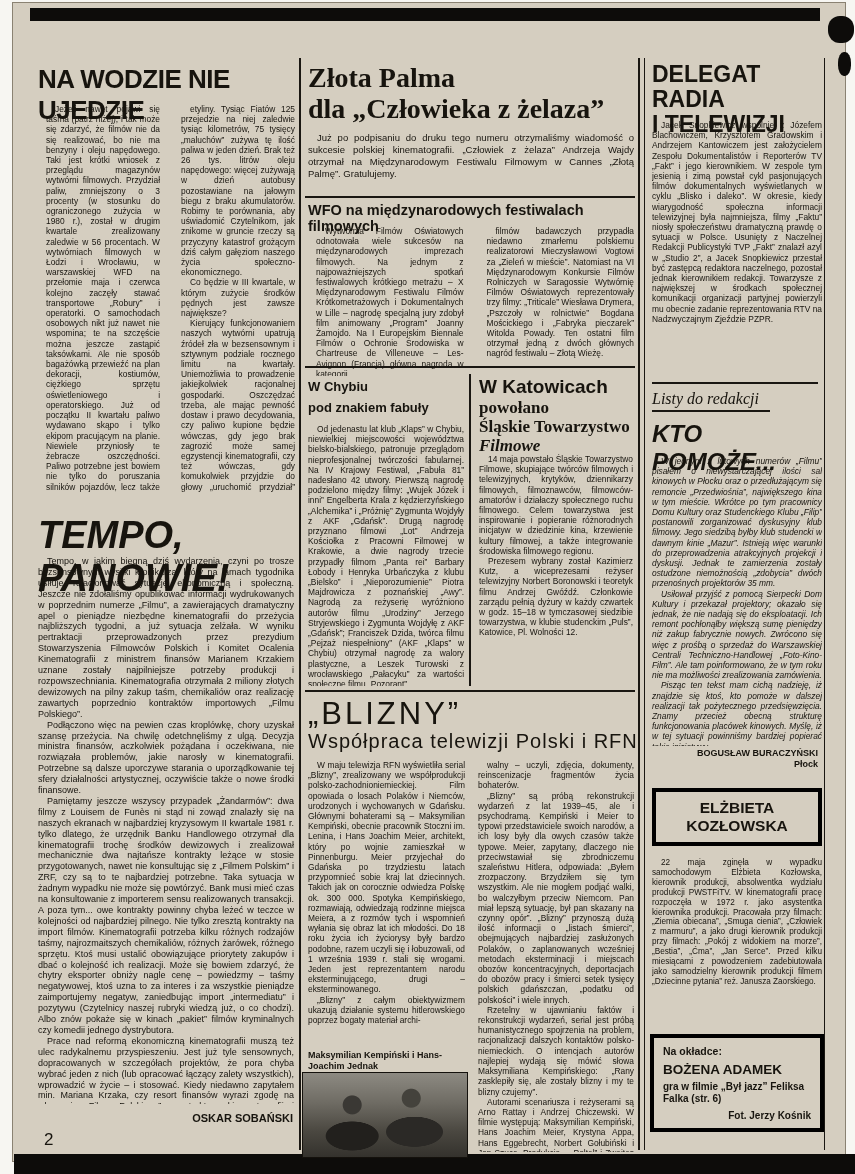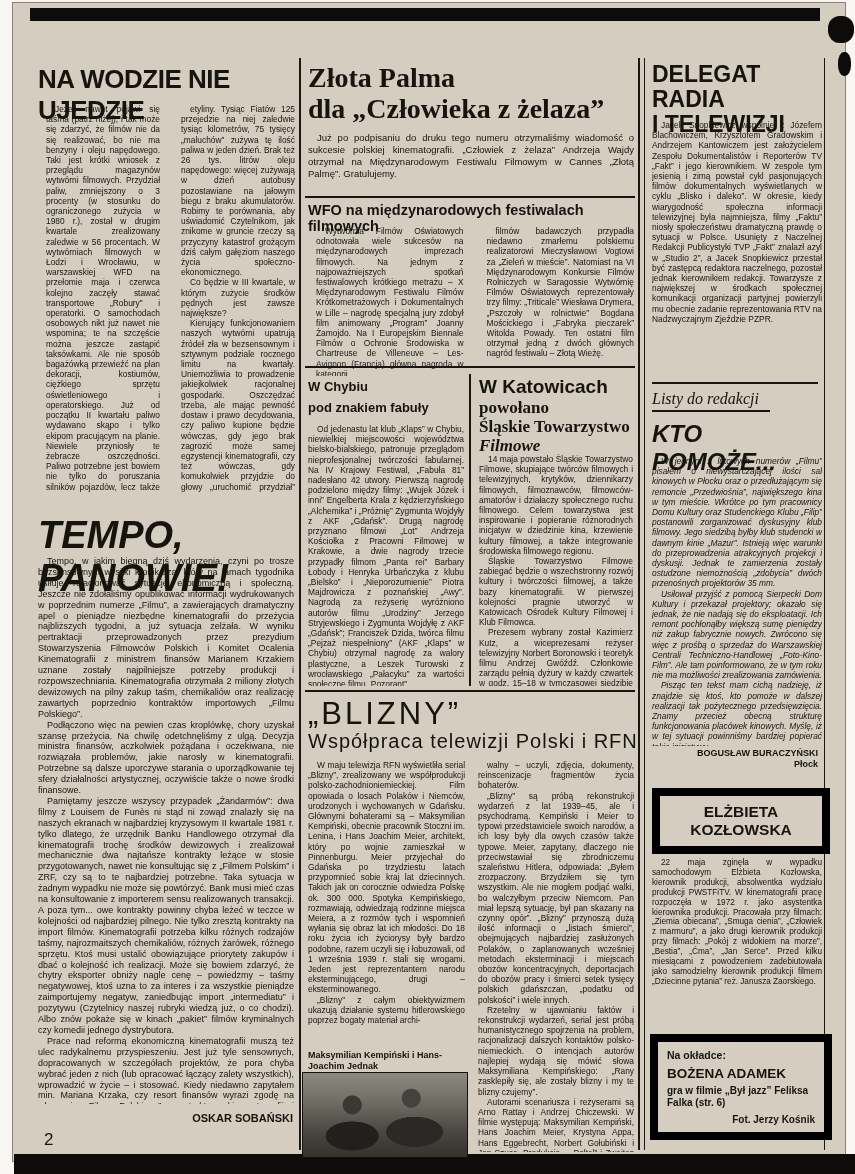--- a/index.html
+++ b/index.html
@@ -13,21 +13,21 @@
   .hrule{background:#1a1712;height:2px;}
   .body{font-size:8.4px;line-height:10.2px;text-align:justify;overflow:hidden;}
   .body p{margin:0;text-indent:9px;}
   .cols2{display:flex;gap:13px;}
   .cols2>div{flex:1;margin-left:8px;}
   .h-sans{font-weight:bold;font-family:"Liberation Sans",sans-serif;}
   .h-serif{font-weight:bold;font-family:"Liberation Serif",serif;}
   .italic{font-style:italic;}
   .right{text-align:right;}
   .center{text-align:center;}
-  .box{border:8px solid #000000;}
+  .box{border:4px solid #000000;}
   .photo{background:
      radial-gradient(circle at 30% 38%, #3a3834 0 9px, transparent 10px),
      radial-gradient(circle at 66% 30%, #44423c 0 9px, transparent 10px),
      radial-gradient(ellipse at 30% 75%, #22201d 0 26px, transparent 27px),
      radial-gradient(ellipse at 68% 70%, #2b2926 0 28px, transparent 29px),
      linear-gradient(180deg,#8d8a82 0%,#6f6c64 35%,#4a4740 70%,#34322d 100%);
      border:1px solid #14110c;}
   .blob{background:#0d0c0a;border-radius:45%;}
 </style>
 </head>
@@ -106,21 +106,20 @@
     </div>
 
   <div class="abs" style="left:479px;top:376px;width:154px;">
     <div class="h-sans" style="font-size:19px;">W Katowicach</div>
     <div class="h-serif" style="font-size:17px;line-height:19px;">powołano</div>
     <div class="h-serif" style="font-size:17px;line-height:19px;">Śląskie Towarzystwo</div>
     <div class="h-serif" style="font-size:17px;line-height:19px;font-style:italic;">Filmowe</div>
   </div>
   <div class="abs body" style="left:479px;top:454px;width:154px;height:232px;">
       <p>14 maja powstało Śląskie Towarzystwo Filmowe, skupiające twórców filmowych i telewizyjnych, krytyków, dziennikarzy filmowych, filmoznawców, filmowców-amatorów i działaczy społecznego ruchu filmowego. Celem towarzystwa jest inspirowanie i popieranie różnorodnych inicjatyw w dziedzinie kina, krzewienie kultury filmowej, a także integrowanie środowiska filmowego regionu.</p>
-      <p>Śląskie Towarzystwo Filmowe zabiegać będzie o wszechstronny rozwój kultury i twórczości filmowej, a także bazy kinematografii. W pierwszej kolejności pragnie utworzyć w Katowicach Ośrodek Kultury Filmowej i Klub Filmowca.</p>
       <p>Prezesem wybrany został Kazimierz Kutz, a wiceprezesami reżyser telewizyjny Norbert Boronowski i teoretyk filmu Andrzej Gwóźdź. Członkowie zarządu pełnią dyżury w każdy czwartek w godz. 15–18 w tymczasowej siedzibie towarzystwa, w klubie studenckim „Puls”, Katowice, Pl. Wolności 12.</p>
     </div>
 
   <div class="abs hrule" style="left:305px;top:690px;width:330px;"></div>
 
   <div class="abs" style="left:308px;top:696px;width:330px;font-size:31px;letter-spacing:3px;">„BLIZNY”</div>
   <div class="abs" style="left:308px;top:730px;width:330px;font-size:20px;letter-spacing:1px;">Współpraca telewizji Polski i RFN</div>
 
   <div class="abs body" style="left:308px;top:760px;width:157px;height:288px;">
       <p>W maju telewizja RFN wyświetliła serial „Blizny”, zrealizowany we współprodukcji polsko-zachodnioniemieckiej. Film opowiada o losach Polaków i Niemców, urodzonych i wychowanych w Gdańsku. Głównymi bohaterami są – Maksymilian Kempiński, obecnie pracownik Stoczni im. Lenina, i Hans Joachim Meier, architekt, który po wojnie zamieszkał w Pinnenburgu. Meier przyjechał do Gdańska po trzydziestu latach przypomnieć sobie kraj lat dziecinnych. Takich jak on corocznie odwiedza Polskę ok. 300 000. Spotyka Kempińskiego, rozmawiają, odwiedzają rodzinne miejsca Meiera, a z rozmów tych i wspomnień wyłania się obraz lat ich młodości. Do 18 roku życia ich życiorysy były bardzo podobne, razem uczyli się i łobuzowali, od 1 września 1939 r. stali się wrogami. Jeden jest reprezentantem narodu eksterminującego, drugi – eksterminowanego.</p>

